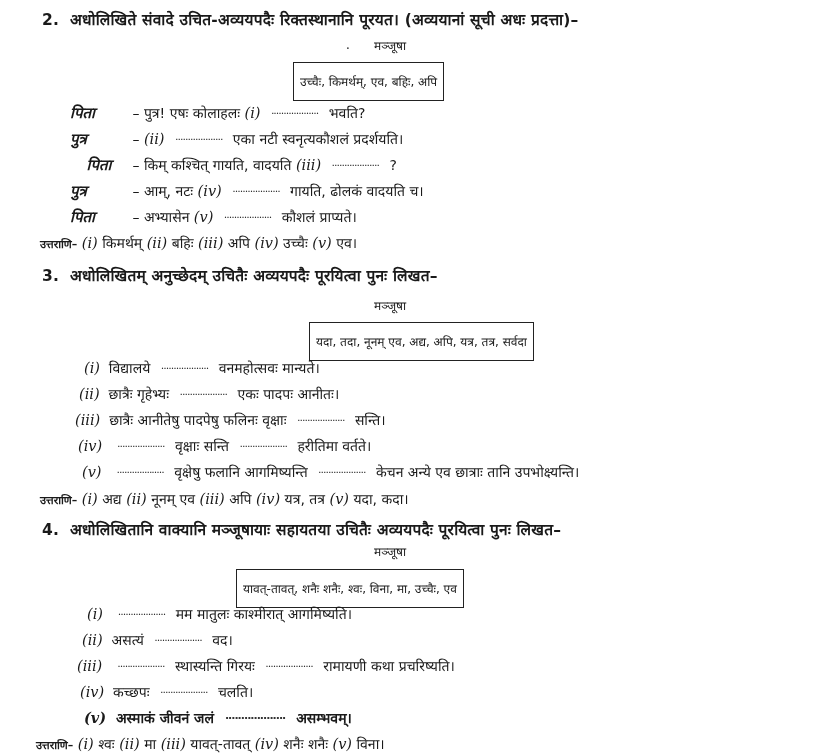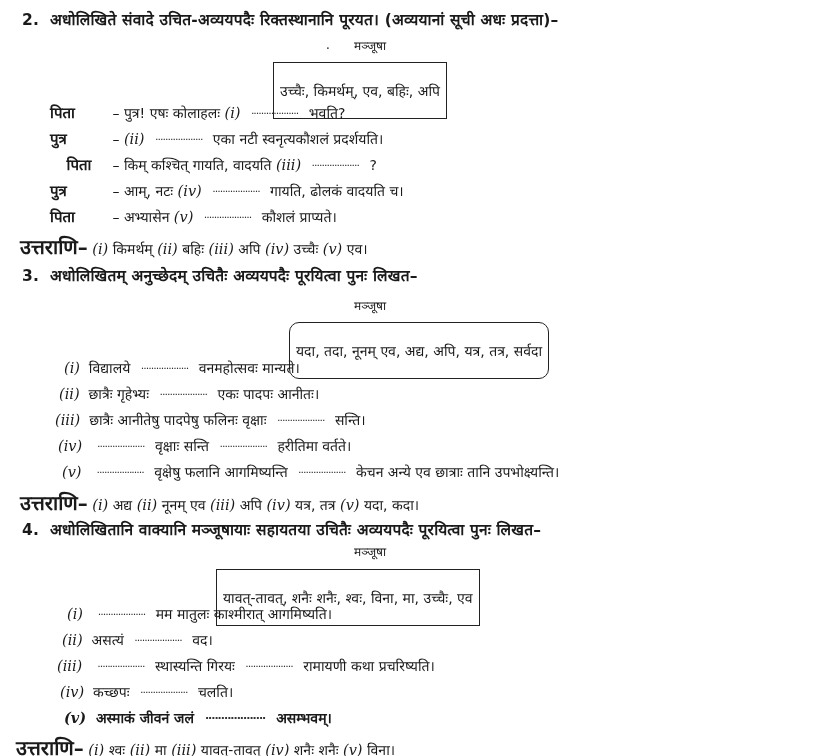--- a/index.html
+++ b/index.html
@@ -1,27 +1,27 @@
 <!DOCTYPE html>
 <html><head>
 <meta charset="utf-8">
 <style>
   html, body { margin:0; padding:0; background:#ffffff; }
   body { width:821px; height:756px; position:relative; overflow:hidden;
          font-family:"DejaVu Serif", serif; color:#1a1a1a; }
-  .abs { position:absolute; white-space:nowrap; }
+  .abs { position:absolute; white-space:nowrap;margin-left:20px; }
   .qhead { font-family:"DejaVu Sans", sans-serif; font-weight:bold; font-size:15.5px; letter-spacing:0.2px; }
   .qnum { display:inline-block; width:28px; }
   .manj { font-family:"DejaVu Sans", sans-serif; font-weight:normal; font-size:12px; }
-  .box { border:1.5px solid #222; font-size:14px; padding:18px 6px; font-family:"DejaVu Sans", sans-serif; }
+  .box { border:1.5px solid #222; font-size:12px; padding:10px 6px; font-family:"DejaVu Sans", sans-serif; }
   .line { font-size:14px; font-family:"DejaVu Sans", sans-serif; }
-  .speaker { font-family:"DejaVu Sans", sans-serif; font-weight:bold; font-size:15px; display:inline-block; width:58px; }
+  .speaker { font-family:"DejaVu Sans", sans-serif; font-weight:bold; font-size:15px; display:inline-block; width:58px;font-style:italic; }
   .roman { font-family:"DejaVu Serif", serif; font-style:italic; font-size:14.5px; }
   .dots { letter-spacing:-1px; font-size:11px; vertical-align:4px; color:#333; padding:0 6px; }
-  .ans-label { font-family:"DejaVu Sans", sans-serif; font-weight:bold; font-size:20px; }
+  .ans-label { font-family:"DejaVu Sans", sans-serif; font-weight:bold; font-size:11px; }
   .ans { font-size:14px; font-family:"DejaVu Sans", sans-serif; }
   .tick { font-size:12px; }
 </style>
 </head>
 <body>
 
 <div class="abs qhead" style="left:22px; top:8px;">
   <span class="qnum">2.</span><span>अधोलिखिते संवादे उचित-अव्ययपदैः रिक्तस्थानानि पूरयत। (अव्ययानां सूची अधः प्रदत्ता)–</span>
 </div>
 <div class="abs tick" style="left:326px; top:42px;">·</div>
@@ -76,21 +76,21 @@
   <span class="roman">(ii)</span> <span>बहिः</span>
   <span class="roman">(iii)</span> <span>अपि</span>
   <span class="roman">(iv)</span> <span>उच्चैः</span>
   <span class="roman">(v)</span> <span>एव।</span>
 </div>
 
 <div class="abs qhead" style="left:22px; top:264px;">
   <span class="qnum">3.</span><span>अधोलिखितम् अनुच्छेदम् उचितैः अव्ययपदैः पूरयित्वा पुनः लिखत–</span>
 </div>
 <div class="abs manj" style="left:354px; top:297px;">मञ्जूषा</div>
-<div class="abs box" style="left:289px; top:322px;border-radius:10px;">यदा, तदा, नूनम् एव, अद्य, अपि, यत्र, तत्र, सर्वदा</div>
+<div class="abs box" style="left:289px; top:322px;">यदा, तदा, नूनम् एव, अद्य, अपि, यत्र, तत्र, सर्वदा</div>
 
 <div>
   <div class="abs line" style="left:64px; top:358px;">
     <span class="roman">(i)</span>&nbsp;
     <span>विद्यालये</span>
     <span class="dots">...................</span>
     <span>वनमहोत्सवः मान्यते।</span>
   </div>
   <div class="abs line" style="left:59px; top:384px;">
     <span class="roman">(ii)</span>&nbsp;

